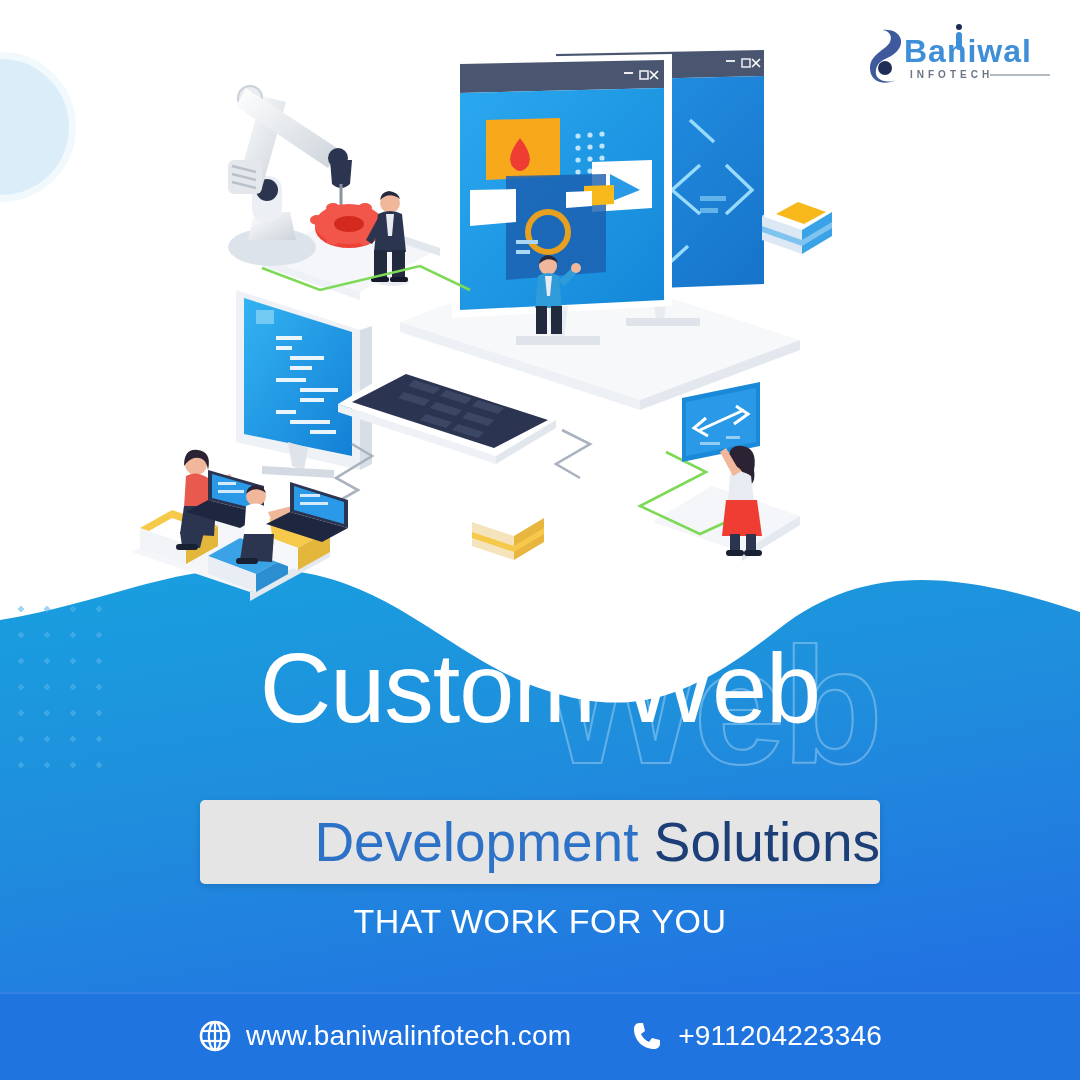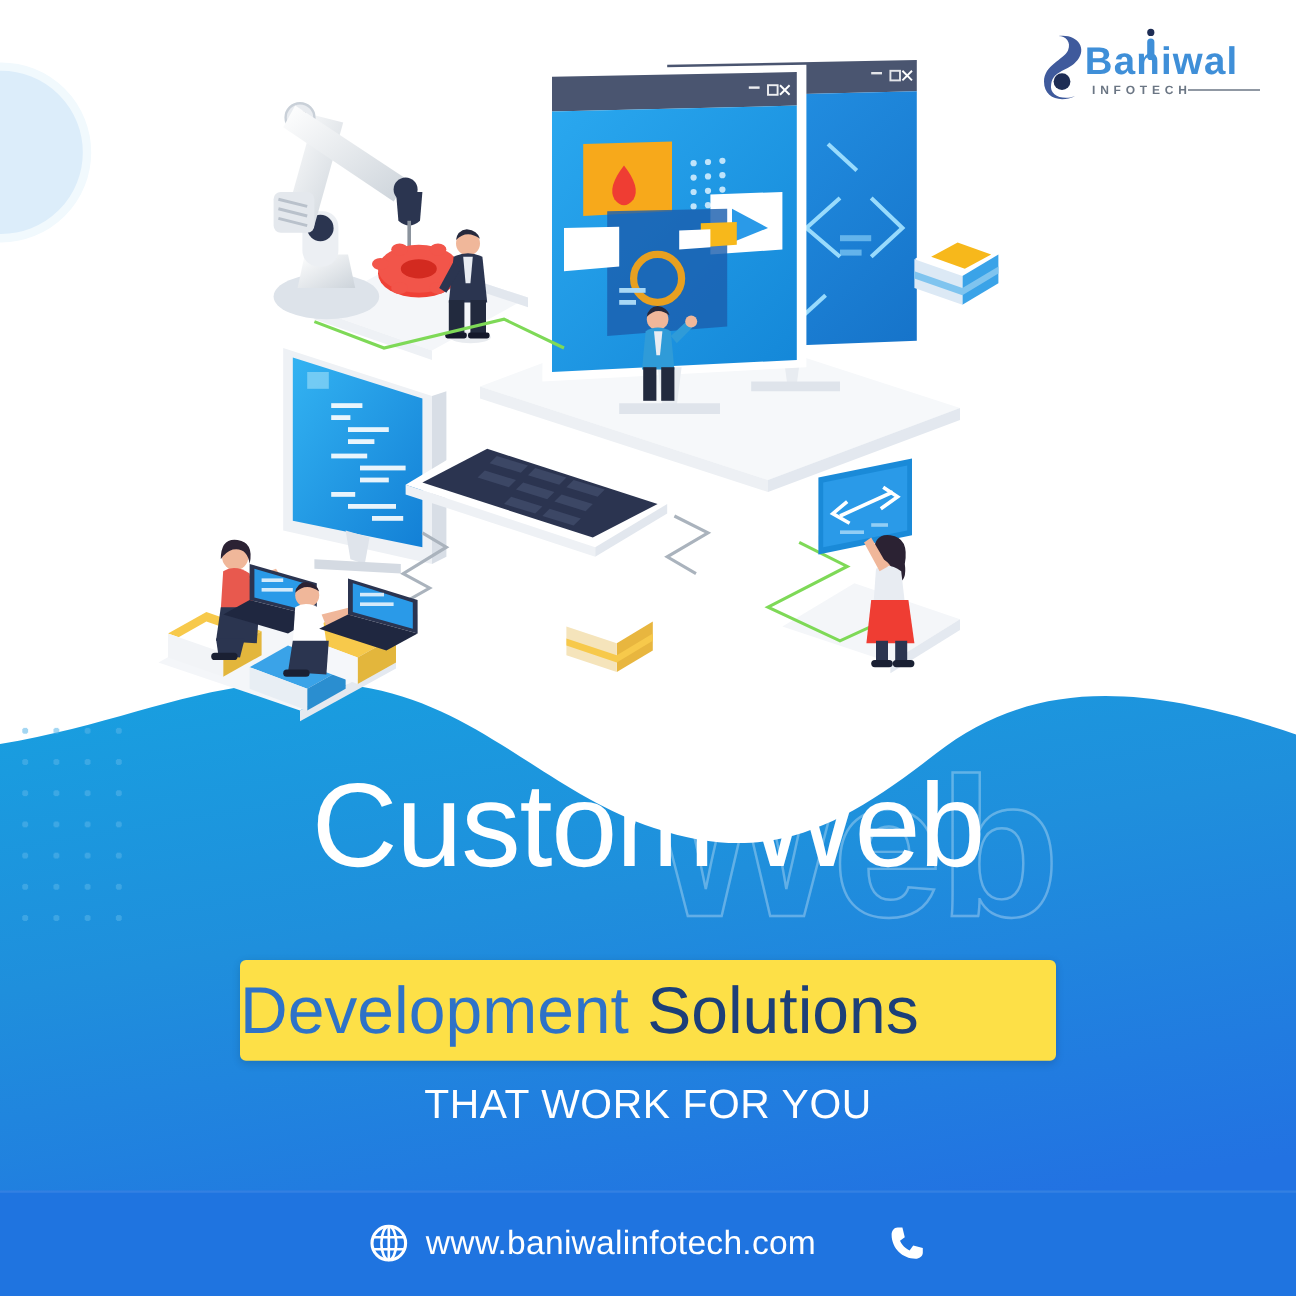--- a/index.html
+++ b/index.html
@@ -68,25 +68,25 @@
     color:#ffffff;
     letter-spacing:-1px;
     line-height:1.05;
     white-space:nowrap;
   }
 
   .banner {
     position:absolute;
     left:200px; top:800px;
     width:680px; height:84px;
-    background:#fde047;
+    background:#e5e5e5;
     border-radius:5px;
     display:flex;
     align-items:center;
-    justify-content:flex-start;
+    justify-content:flex-end;
     box-shadow:0 2px 7px rgba(0,0,0,.14);
   }
   .banner-text { font-size:55px; line-height:1; white-space:nowrap; }
   .banner-text .w1 { color:#2e72c8; font-weight:400; }
   .banner-text .w2 { color:#1c3f78; font-weight:400; }
 
   .tagline {
     position:absolute;
     left:0; top:902px;
     width:1080px;
@@ -497,17 +497,18 @@
         <line x1="17" y1="3" x2="17" y2="31" stroke="#ffffff" stroke-width="2.2"></line>
       </svg>
       <span class="contact-text">www.baniwalinfotech.com</span>
     </div>
 
     <div class="contact">
       <svg class="ico" viewBox="0 0 34 34">
         <path d="M9,4 C6,4 4,7 4,10 C4,21 13,30 24,30 C27,30 30,28 30,25
                  L30,21 L22,19 L19,23 C15,21 13,19 11,15 L15,12 L13,4 Z" fill="#ffffff"></path>
       </svg>
+      <span class="contact-text">+911204223346</span>
     </div>
 
   </div>
 
 </div>
 
 </body></html>

